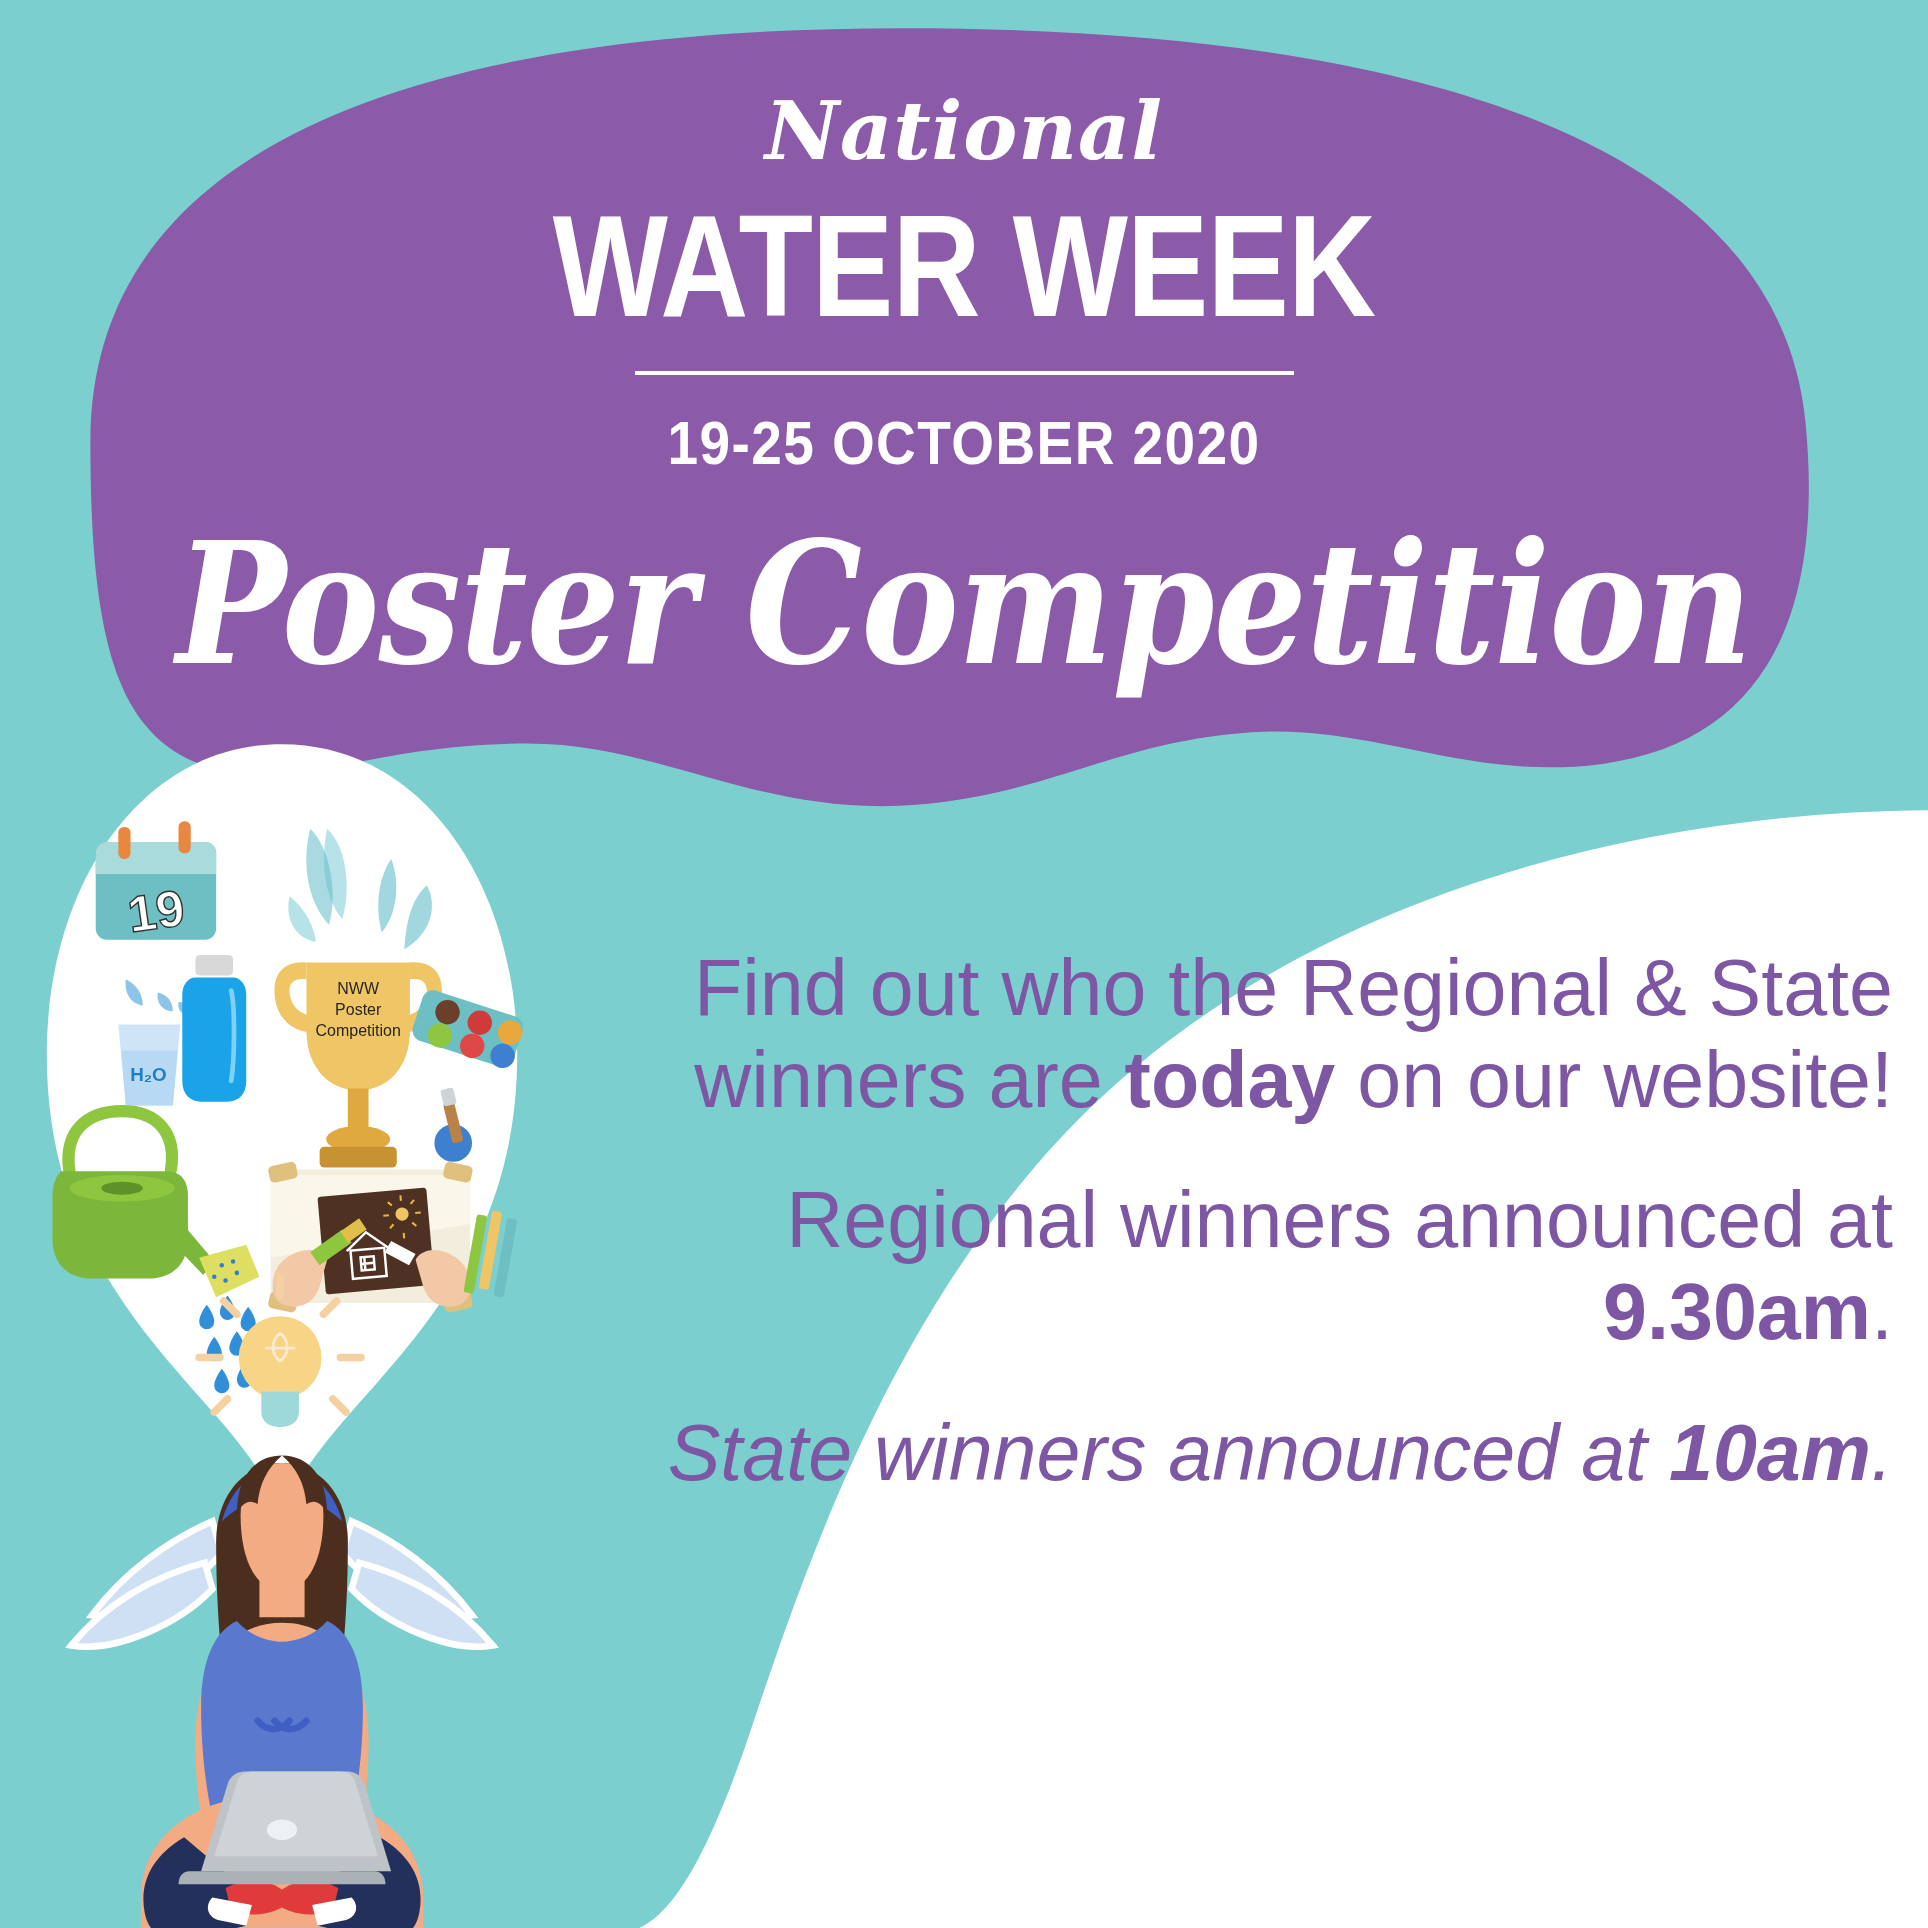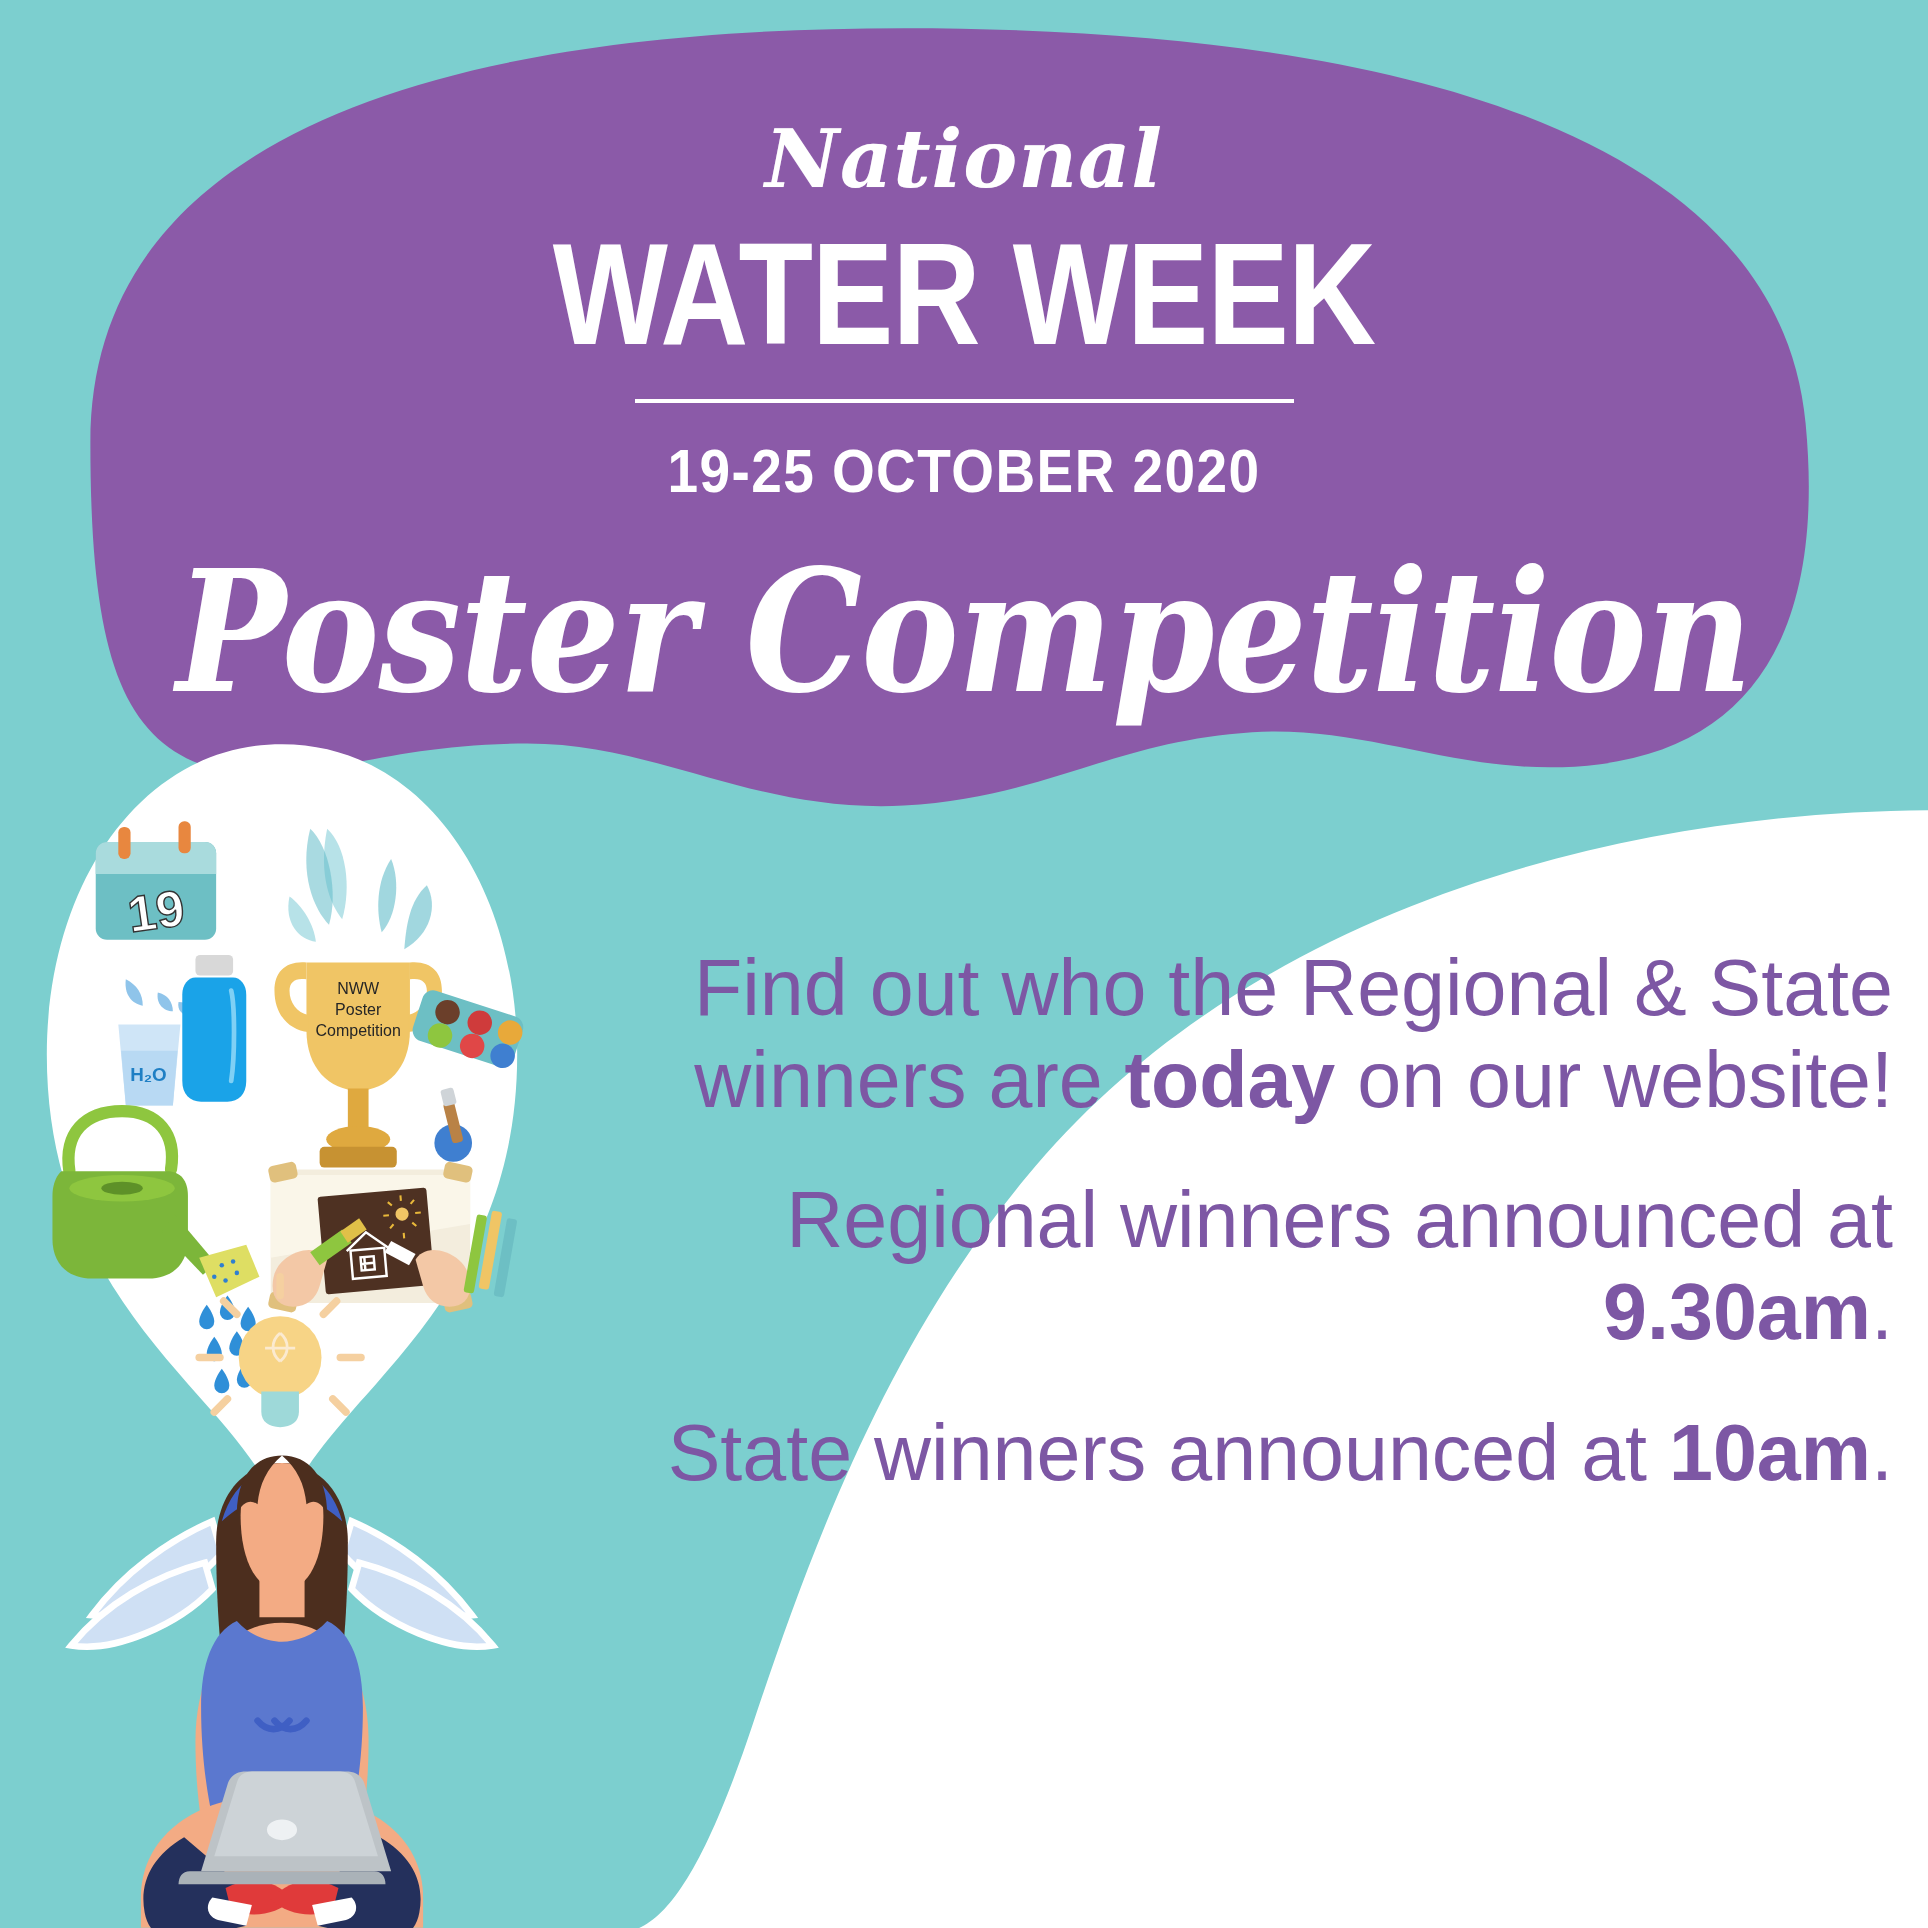--- a/index.html
+++ b/index.html
@@ -37,21 +37,21 @@
     text-align:center;
     color:#ffffff;
   }
   .hdr-national{
     font-family:"DejaVu Serif","Liberation Serif",serif;
     font-style:italic;
     font-weight:700;
     font-size:81px;
     letter-spacing:0.9px;
     line-height:1;
-    margin-top:118px;
+    margin-top:90px;
     text-shadow:0 0 0.9px rgba(255,255,255,.4);
   }
   .hdr-waterweek{
     font-family:"Liberation Sans",sans-serif;
     font-weight:700;
     font-size:122px;
     line-height:1;
     letter-spacing:-0.9px;
     margin-top:22.6px;
     transform:scaleY(1.18);
@@ -90,21 +90,21 @@
     left:659px;
     top:942px;
     width:1234px;
     text-align:right;
     color:#7d57a4;
     font-family:"Liberation Sans",sans-serif;
     font-size:79px;
     line-height:1.16;
   }
   .body-copy p{margin:0 0 49px 0;}
-  .body-copy p:last-child{margin-bottom:0;}
+  .body-copy p:last-child{margin-bottom:0;font-style:italic;}
   .body-copy b{font-weight:700;}
 
   
   .illus{
     position:absolute;
     left:28px;top:725px;
     width:508px;height:1203px;
     z-index:4;
   }
   svg{display:block;}

